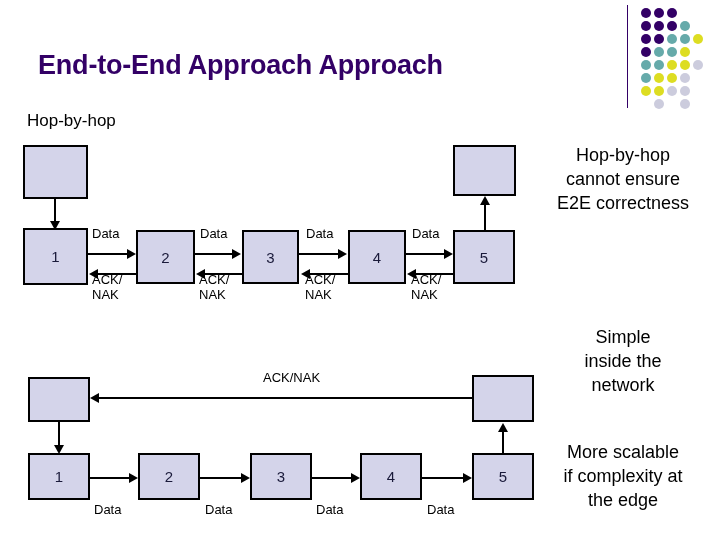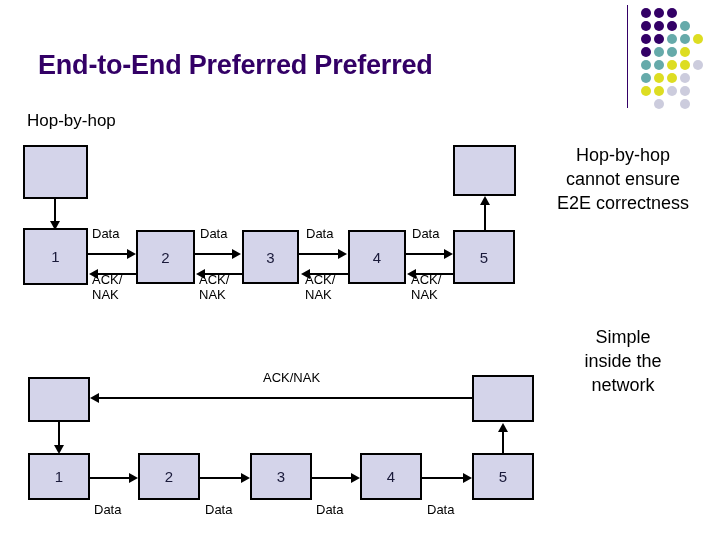--- a/index.html
+++ b/index.html
@@ -169,21 +169,21 @@
       <div class="logo-dot" style="left: 26px; top: 65px; background: rgb(221, 221, 34);"></div>
       <div class="logo-dot" style="left: 39px; top: 65px; background: rgb(204, 204, 221);"></div>
       <div class="logo-dot" style="left: 0px; top: 78px; background: rgb(221, 221, 34);"></div>
       <div class="logo-dot" style="left: 13px; top: 78px; background: rgb(221, 221, 34);"></div>
       <div class="logo-dot" style="left: 26px; top: 78px; background: rgb(204, 204, 221);"></div>
       <div class="logo-dot" style="left: 39px; top: 78px; background: rgb(204, 204, 221);"></div>
       <div class="logo-dot" style="left: 13px; top: 91px; background: rgb(204, 204, 221);"></div>
       <div class="logo-dot" style="left: 39px; top: 91px; background: rgb(204, 204, 221);"></div>
     </div>
 
-  <div id="page-title">End-to-End Preferred Preferred</div>
+  <div id="page-title">End-to-End Approach Approach</div>
 
   <div class="section-caption" id="caption-hop">Hop-by-hop</div>
 
   <div class="node" style="left:23px; top:145px; width:65px; height:54px;"></div>
   <div class="node" style="left:453px; top:145px; width:63px; height:51px;"></div>
 
   <div class="node" style="left:23px; top:228px; width:65px; height:57px;">1</div>
   <div class="node" style="left:136px; top:230px; width:59px; height:54px;">2</div>
   <div class="node" style="left:242px; top:230px; width:57px; height:54px;">3</div>
   <div class="node" style="left:348px; top:230px; width:58px; height:54px;">4</div>
@@ -259,14 +259,17 @@
   <div class="edge-label" style="left: 205px; top: 502px; white-space: pre-line;">Data</div>
   <div class="edge-label" style="left: 316px; top: 502px; white-space: pre-line;">Data</div>
   <div class="edge-label" style="left: 427px; top: 502px; white-space: pre-line;">Data</div>
 
   <div class="bullet" id="bullet-0" style="white-space: pre-line;">Hop-by-hop
 cannot ensure
 E2E correctness</div>
   <div class="bullet" id="bullet-2" style="white-space: pre-line;">Simple
 inside the
 network</div>
+  <div class="bullet" id="bullet-3" style="white-space: pre-line;">More scalable
+if complexity at
+the edge</div>
 
 </div>
 
 </body></html>

